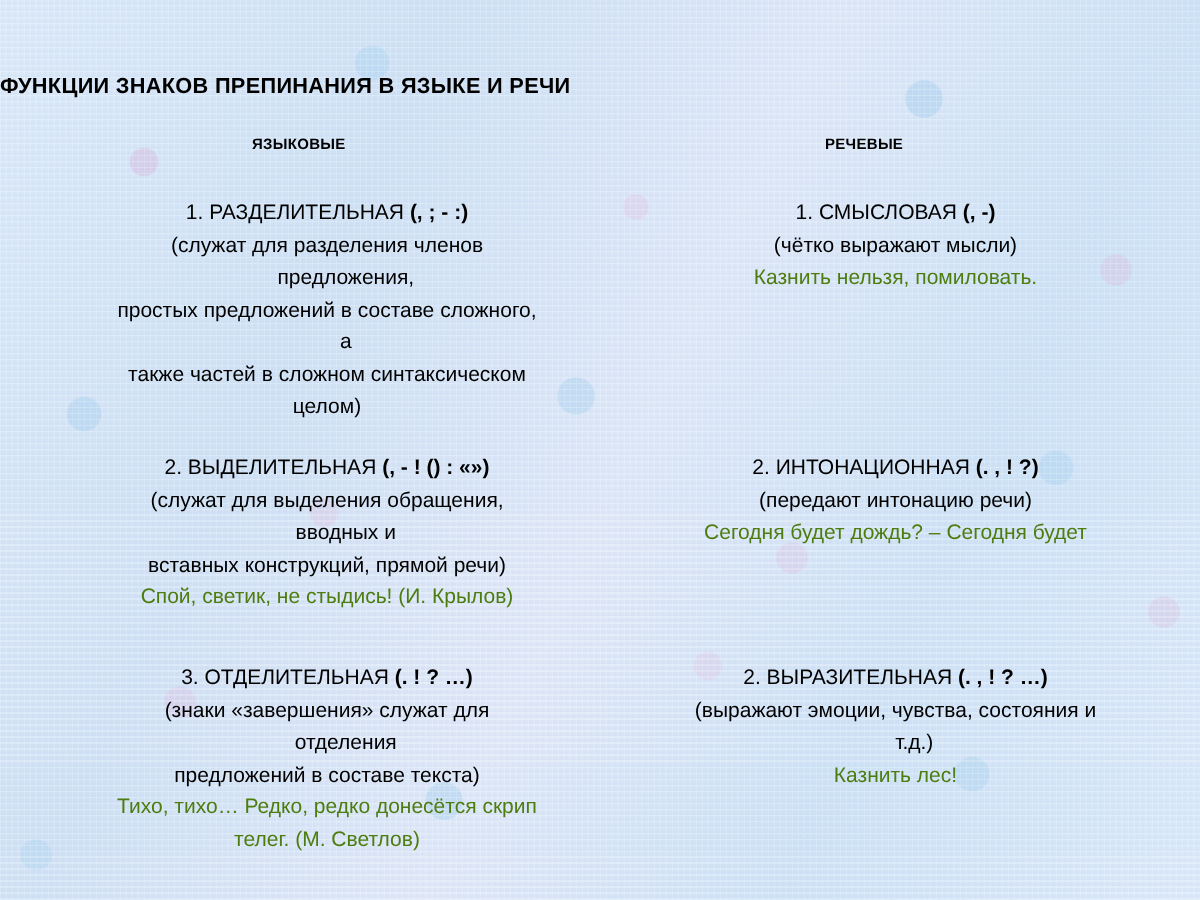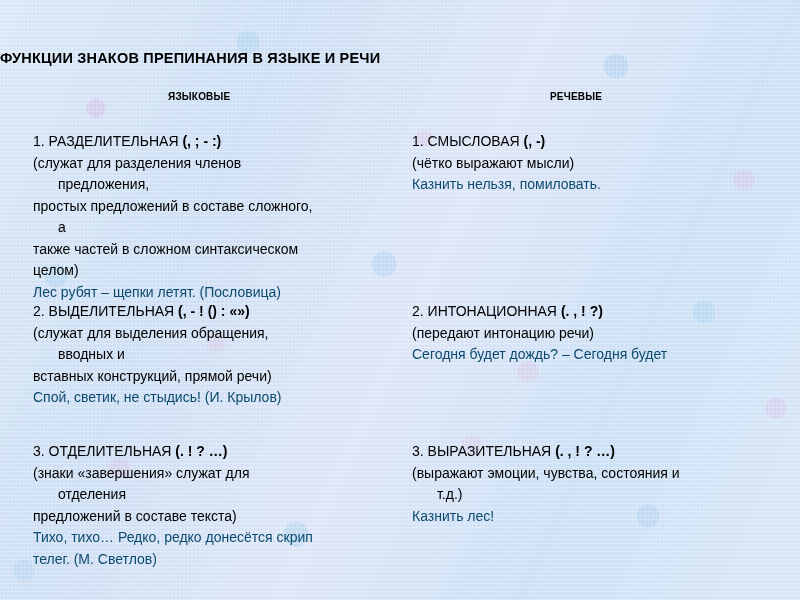--- a/index.html
+++ b/index.html
@@ -94,38 +94,39 @@
   
   .column {
     position: absolute;
     top: 131px;
   }
   #column-left  { left: 33px;  width: 370px; }
   #column-right { left: 412px; width: 370px; }
 
   .block {
     margin-bottom: 0;
+    text-align: center;
   }
   .block-heading,
   .block-line {
     font-size: 14px;
     line-height: 21.5px;
     color: #000000;
     white-space: pre-wrap;
   }
   .block-heading .punct {
     font-weight: bold;
   }
   .block-line.indented {
     padding-left: 25px;
   }
   .block-example {
     font-size: 14px;
     line-height: 21.5px;
-    color: #0c4a6e;
+    color: #4d7c0f;
     white-space: pre-wrap;
   }
   .block-example.indented {
     padding-left: 25px;
   }
 </style>
 </head>
 <body>
 
 <div id="slide-background"></div>
@@ -141,21 +142,20 @@
 
   <div class="column" id="column-left">
       <div class="block" style="position: absolute; top: 0px; left: 0px; width: 100%;">
         <div class="block-heading"><span>1. РАЗДЕЛИТЕЛЬНАЯ </span><span class="punct">(, ; - :)</span></div>
         <div class="block-line">(служат для разделения членов</div>
         <div class="block-line indented">предложения,</div>
         <div class="block-line">простых предложений в составе сложного,</div>
         <div class="block-line indented">а</div>
         <div class="block-line">также частей в сложном синтаксическом</div>
         <div class="block-line">целом)</div>
-        <div class="block-example">Лес рубят – щепки летят. (Пословица)</div>
       </div>
       <div class="block" style="position: absolute; top: 170px; left: 0px; width: 100%;">
         <div class="block-heading"><span>2. ВЫДЕЛИТЕЛЬНАЯ </span><span class="punct">(, - ! () : «»)</span></div>
         <div class="block-line">(служат для выделения обращения,</div>
         <div class="block-line indented">вводных и</div>
         <div class="block-line">вставных конструкций, прямой речи)</div>
         <div class="block-example">Спой, светик, не стыдись! (И. Крылов)</div>
       </div>
       <div class="block" style="position: absolute; top: 310px; left: 0px; width: 100%;">
         <div class="block-heading"><span>3. ОТДЕЛИТЕЛЬНАЯ </span><span class="punct">(. ! ? …)</span></div>
@@ -172,20 +172,20 @@
         <div class="block-heading"><span>1. СМЫСЛОВАЯ </span><span class="punct">(, -)</span></div>
         <div class="block-line">(чётко выражают мысли)</div>
         <div class="block-example">Казнить нельзя, помиловать.</div>
       </div>
       <div class="block" style="position: absolute; top: 170px; left: 0px; width: 100%;">
         <div class="block-heading"><span>2. ИНТОНАЦИОННАЯ </span><span class="punct">(. , ! ?)</span></div>
         <div class="block-line">(передают интонацию речи)</div>
         <div class="block-example">Сегодня будет дождь? – Сегодня будет</div>
       </div>
       <div class="block" style="position: absolute; top: 310px; left: 0px; width: 100%;">
-        <div class="block-heading"><span>3. ВЫРАЗИТЕЛЬНАЯ </span><span class="punct">(. , ! ? …)</span></div>
+        <div class="block-heading"><span>2. ВЫРАЗИТЕЛЬНАЯ </span><span class="punct">(. , ! ? …)</span></div>
         <div class="block-line">(выражают эмоции, чувства, состояния и</div>
         <div class="block-line indented">т.д.)</div>
         <div class="block-example">Казнить лес!</div>
       </div>
     </div>
 
 </div>
 
 </body></html>

